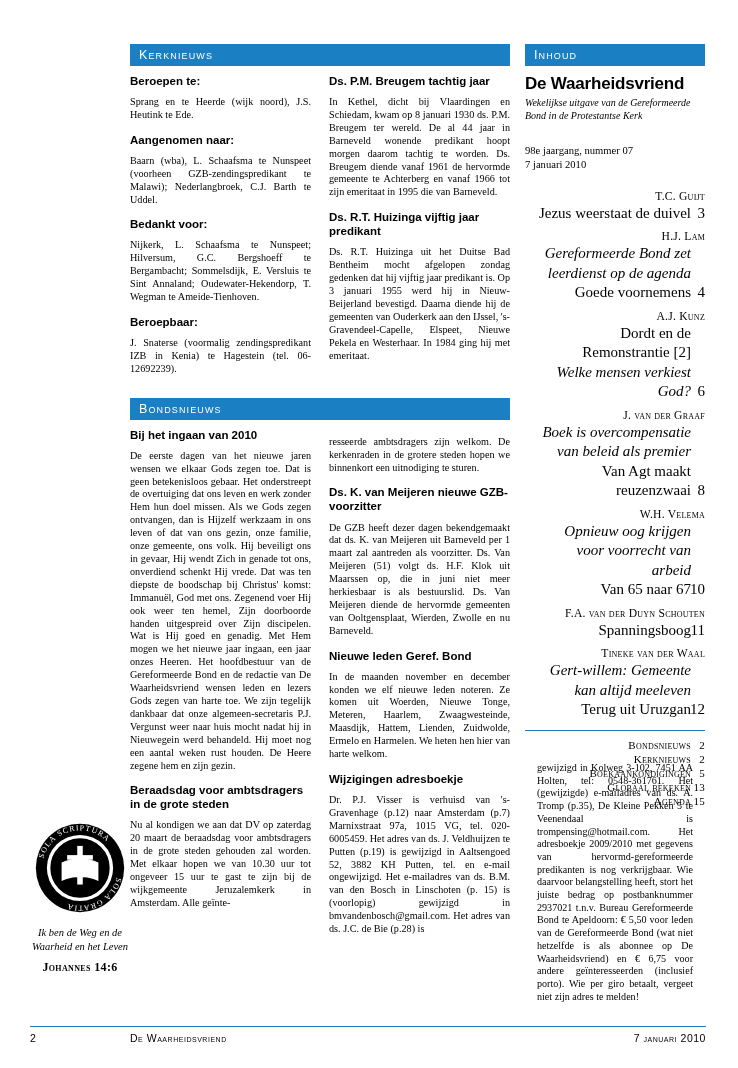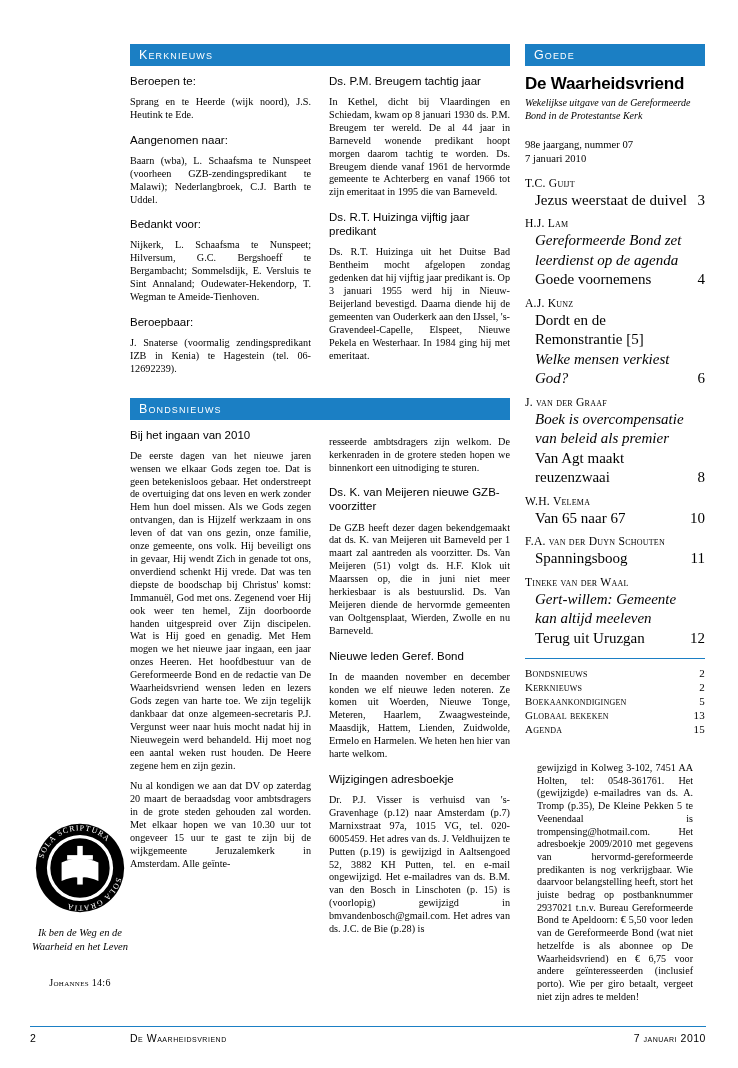--- a/index.html
+++ b/index.html
@@ -29,21 +29,21 @@
     font-weight:normal;
   }
 
   
   .twocol{display:flex;gap:18px;margin-top:8px;}
   .twocol .c{width:181px;}
 
   h3.sub{
     font-family:"Liberation Sans", sans-serif;
     font-size:11.5px;
-    font-weight:normal;
+    font-weight:bold;
     margin:0 0 3px 0;
     line-height:1.22;
   }
   h3.sub.gap{margin-top:11px;}
   p.body{
     font-size:10.2px;
     line-height:1.265;
     margin:8px 0 8px 0;
     text-align:justify;
     hyphens:auto;
@@ -54,25 +54,25 @@
     font-family:"Liberation Sans", sans-serif;
     font-weight:bold;
     font-size:17px;
     margin:8px 0 3px 0;
     letter-spacing:-.2px;
   }
   .mast-sub{
     font-style:italic;
     font-size:10px;
     line-height:1.25;
-    margin:0 0 16px 0;
+    margin:0 0 22px 0;
   }
   .issue{font-size:10.6px;line-height:1.35;margin:0 0 4px 0;}
   .issue .l2{display:block;}
-  .toc{margin-top:10px;}
+  .toc{margin-top:17px;text-align:right;}
   .toc .author{
     font-variant:small-caps;
     font-size:11.6px;
     margin:7px 0 1px 0;
     letter-spacing:.02em;
   }
   .toc .entry{
     font-size:15px;
     line-height:1.3;
     margin:0 0 0 10px;
@@ -103,23 +103,24 @@
   .motto{
     font-style:italic;
     font-size:10.5px;
     line-height:1.35;
     margin-top:8px;
   }
   .motto .ref{
     display:block;
     font-style:normal;
     font-variant:small-caps;
-    font-size:10px;
-    margin-top:22px;
+    font-size:12px;
+    margin-top:5px;
     letter-spacing:.03em;
+    font-weight:bold;
   }
 
   
   .footer{
     position:absolute;left:30px;top:1026px;width:676px;
     border-top:1px solid #1b7fc4;
     padding-top:5px;
     font-family:"Liberation Sans", sans-serif;
     font-variant:small-caps;
     font-size:10.5px;
@@ -155,36 +156,37 @@
         <h3 class="sub gap">Ds. R.T. Huizinga vijftig jaar predikant</h3>
         <p class="body">Ds. R.T. Huizinga uit het Duitse Bad Bentheim mocht afgelopen zondag gedenken dat hij vijftig jaar predikant is. Op 3 januari 1955 werd hij in Nieuw-Beijerland bevestigd. Daarna diende hij de gemeenten van Ouderkerk aan den IJssel, 's-Gravendeel-Capelle, Elspeet, Nieuwe Pekela en Westerhaar. In 1984 ging hij met emeritaat.</p>
       </div>
     </div>
 
     <div class="bar" style="margin-top:14px">Bondsnieuws</div>
     <div class="twocol">
       <div class="c">
         <h3 class="sub">Bij het ingaan van 2010</h3>
         <p class="body">De eerste dagen van het nieuwe jaren wensen we elkaar Gods zegen toe. Dat is geen betekenisloos gebaar. Het onderstreept de overtuiging dat ons leven en werk zonder Hem hun doel missen. Als we Gods zegen ontvangen, dan is Hijzelf werkzaam in ons leven of dat van ons gezin, onze familie, onze gemeente, ons volk. Hij beveiligt ons in gevaar, Hij wendt Zich in genade tot ons, onverdiend schenkt Hij vrede. Dat was ten diepste de boodschap bij Christus' komst: Immanuël, God met ons. Zegenend voer Hij ook weer ten hemel, Zijn doorboorde handen uitgespreid over Zijn discipelen. Wat is Hij goed en genadig. Met Hem mogen we het nieuwe jaar ingaan, een jaar onzes Heeren. Het hoofdbestuur van de Gereformeerde Bond en de redactie van De Waarheidsvriend wensen leden en lezers Gods zegen van harte toe. We zijn tegelijk dankbaar dat onze algemeen-secretaris P.J. Vergunst weer naar huis mocht nadat hij in Nieuwegein werd behandeld. Hij moet nog een aantal weken rust houden. De Heere zegene hem en zijn gezin.</p>
+        <h3 class="sub gap">Beraadsdag voor ambtsdragers in de grote steden</h3>
         <p class="body">Nu al kondigen we aan dat DV op zaterdag 20 maart de beraadsdag voor ambtsdragers in de grote steden gehouden zal worden. Met elkaar hopen we van 10.30 uur tot ongeveer 15 uur te gast te zijn bij de wijkgemeente Jeruzalemkerk in Amsterdam. Alle geïnte-</p>
       </div>
       <div class="c">
         <p class="body">resseerde ambtsdragers zijn welkom. De kerkenraden in de grotere steden hopen we binnenkort een uitnodiging te sturen.</p>
         <h3 class="sub gap">Ds. K. van Meijeren nieuwe GZB-voorzitter</h3>
         <p class="body">De GZB heeft dezer dagen bekendgemaakt dat ds. K. van Meijeren uit Barneveld per 1 maart zal aantreden als voorzitter. Ds. Van Meijeren (51) volgt ds. H.F. Klok uit Maarssen op, die in juni niet meer herkiesbaar is als bestuurslid. Ds. Van Meijeren diende de hervormde gemeenten van Ooltgensplaat, Wierden, Zwolle en nu Barneveld.</p>
         <h3 class="sub gap">Nieuwe leden Geref. Bond</h3>
         <p class="body">In de maanden november en december konden we elf nieuwe leden noteren. Ze komen uit Woerden, Nieuwe Tonge, Meteren, Haarlem, Zwaagwesteinde, Maasdijk, Hattem, Lienden, Zuidwolde, Ermelo en Harmelen. We heten hen hier van harte welkom.</p>
         <h3 class="sub gap">Wijzigingen adresboekje</h3>
         <p class="body">Dr. P.J. Visser is verhuisd van 's-Gravenhage (p.12) naar Amsterdam (p.7) Marnixstraat 97a, 1015 VG, tel. 020-6005459. Het adres van ds. J. Veldhuijzen te Putten (p.19) is gewijzigd in Aaltsengoed 52, 3882 KH Putten, tel. en e-mail ongewijzigd. Het e-mailadres van ds. B.M. van den Bosch in Linschoten (p. 15) is (voorlopig) gewijzigd in bmvandenbosch@gmail.com. Het adres van ds. J.C. de Bie (p.28) is</p>
       </div>
     </div>
   </div>
 
   <div class="right-col">
-    <div class="bar">Goede</div>
+    <div class="bar">Inhoud</div>
     <div class="mast">De Waarheidsvriend</div>
     <div class="mast-sub">Wekelijkse uitgave van de Gereformeerde Bond in de Protestantse Kerk</div>
     <div class="issue">
       <span>98e jaargang, nummer 07</span>
       <span class="l2">7 januari 2010</span>
     </div>
 
     <div class="toc">
 
       <div class="author">T.C. Guijt</div>
@@ -197,37 +199,40 @@
       <div class="entry it">
         <span>Gereformeerde Bond zet leerdienst op de agenda</span>
       </div>
       <div class="entry">
         <span>Goede voornemens</span>
         <span class="pg">4</span>
       </div>
 
       <div class="author">A.J. Kunz</div>
       <div class="entry">
-        <span>Dordt en de Remonstrantie [5]</span>
+        <span>Dordt en de Remonstrantie [2]</span>
       </div>
       <div class="entry it">
         <span>Welke mensen verkiest God?</span>
         <span class="pg">6</span>
       </div>
 
       <div class="author">J. van der Graaf</div>
       <div class="entry it">
         <span>Boek is overcompensatie van beleid als premier</span>
       </div>
       <div class="entry">
         <span>Van Agt maakt reuzenzwaai</span>
         <span class="pg">8</span>
       </div>
 
       <div class="author">W.H. Velema</div>
+      <div class="entry it">
+        <span>Opnieuw oog krijgen voor voorrecht van arbeid</span>
+      </div>
       <div class="entry">
         <span>Van 65 naar 67</span>
         <span class="pg">10</span>
       </div>
 
       <div class="author">F.A. van der Duyn Schouten</div>
       <div class="entry">
         <span>Spanningsboog</span>
         <span class="pg">11</span>
       </div>

